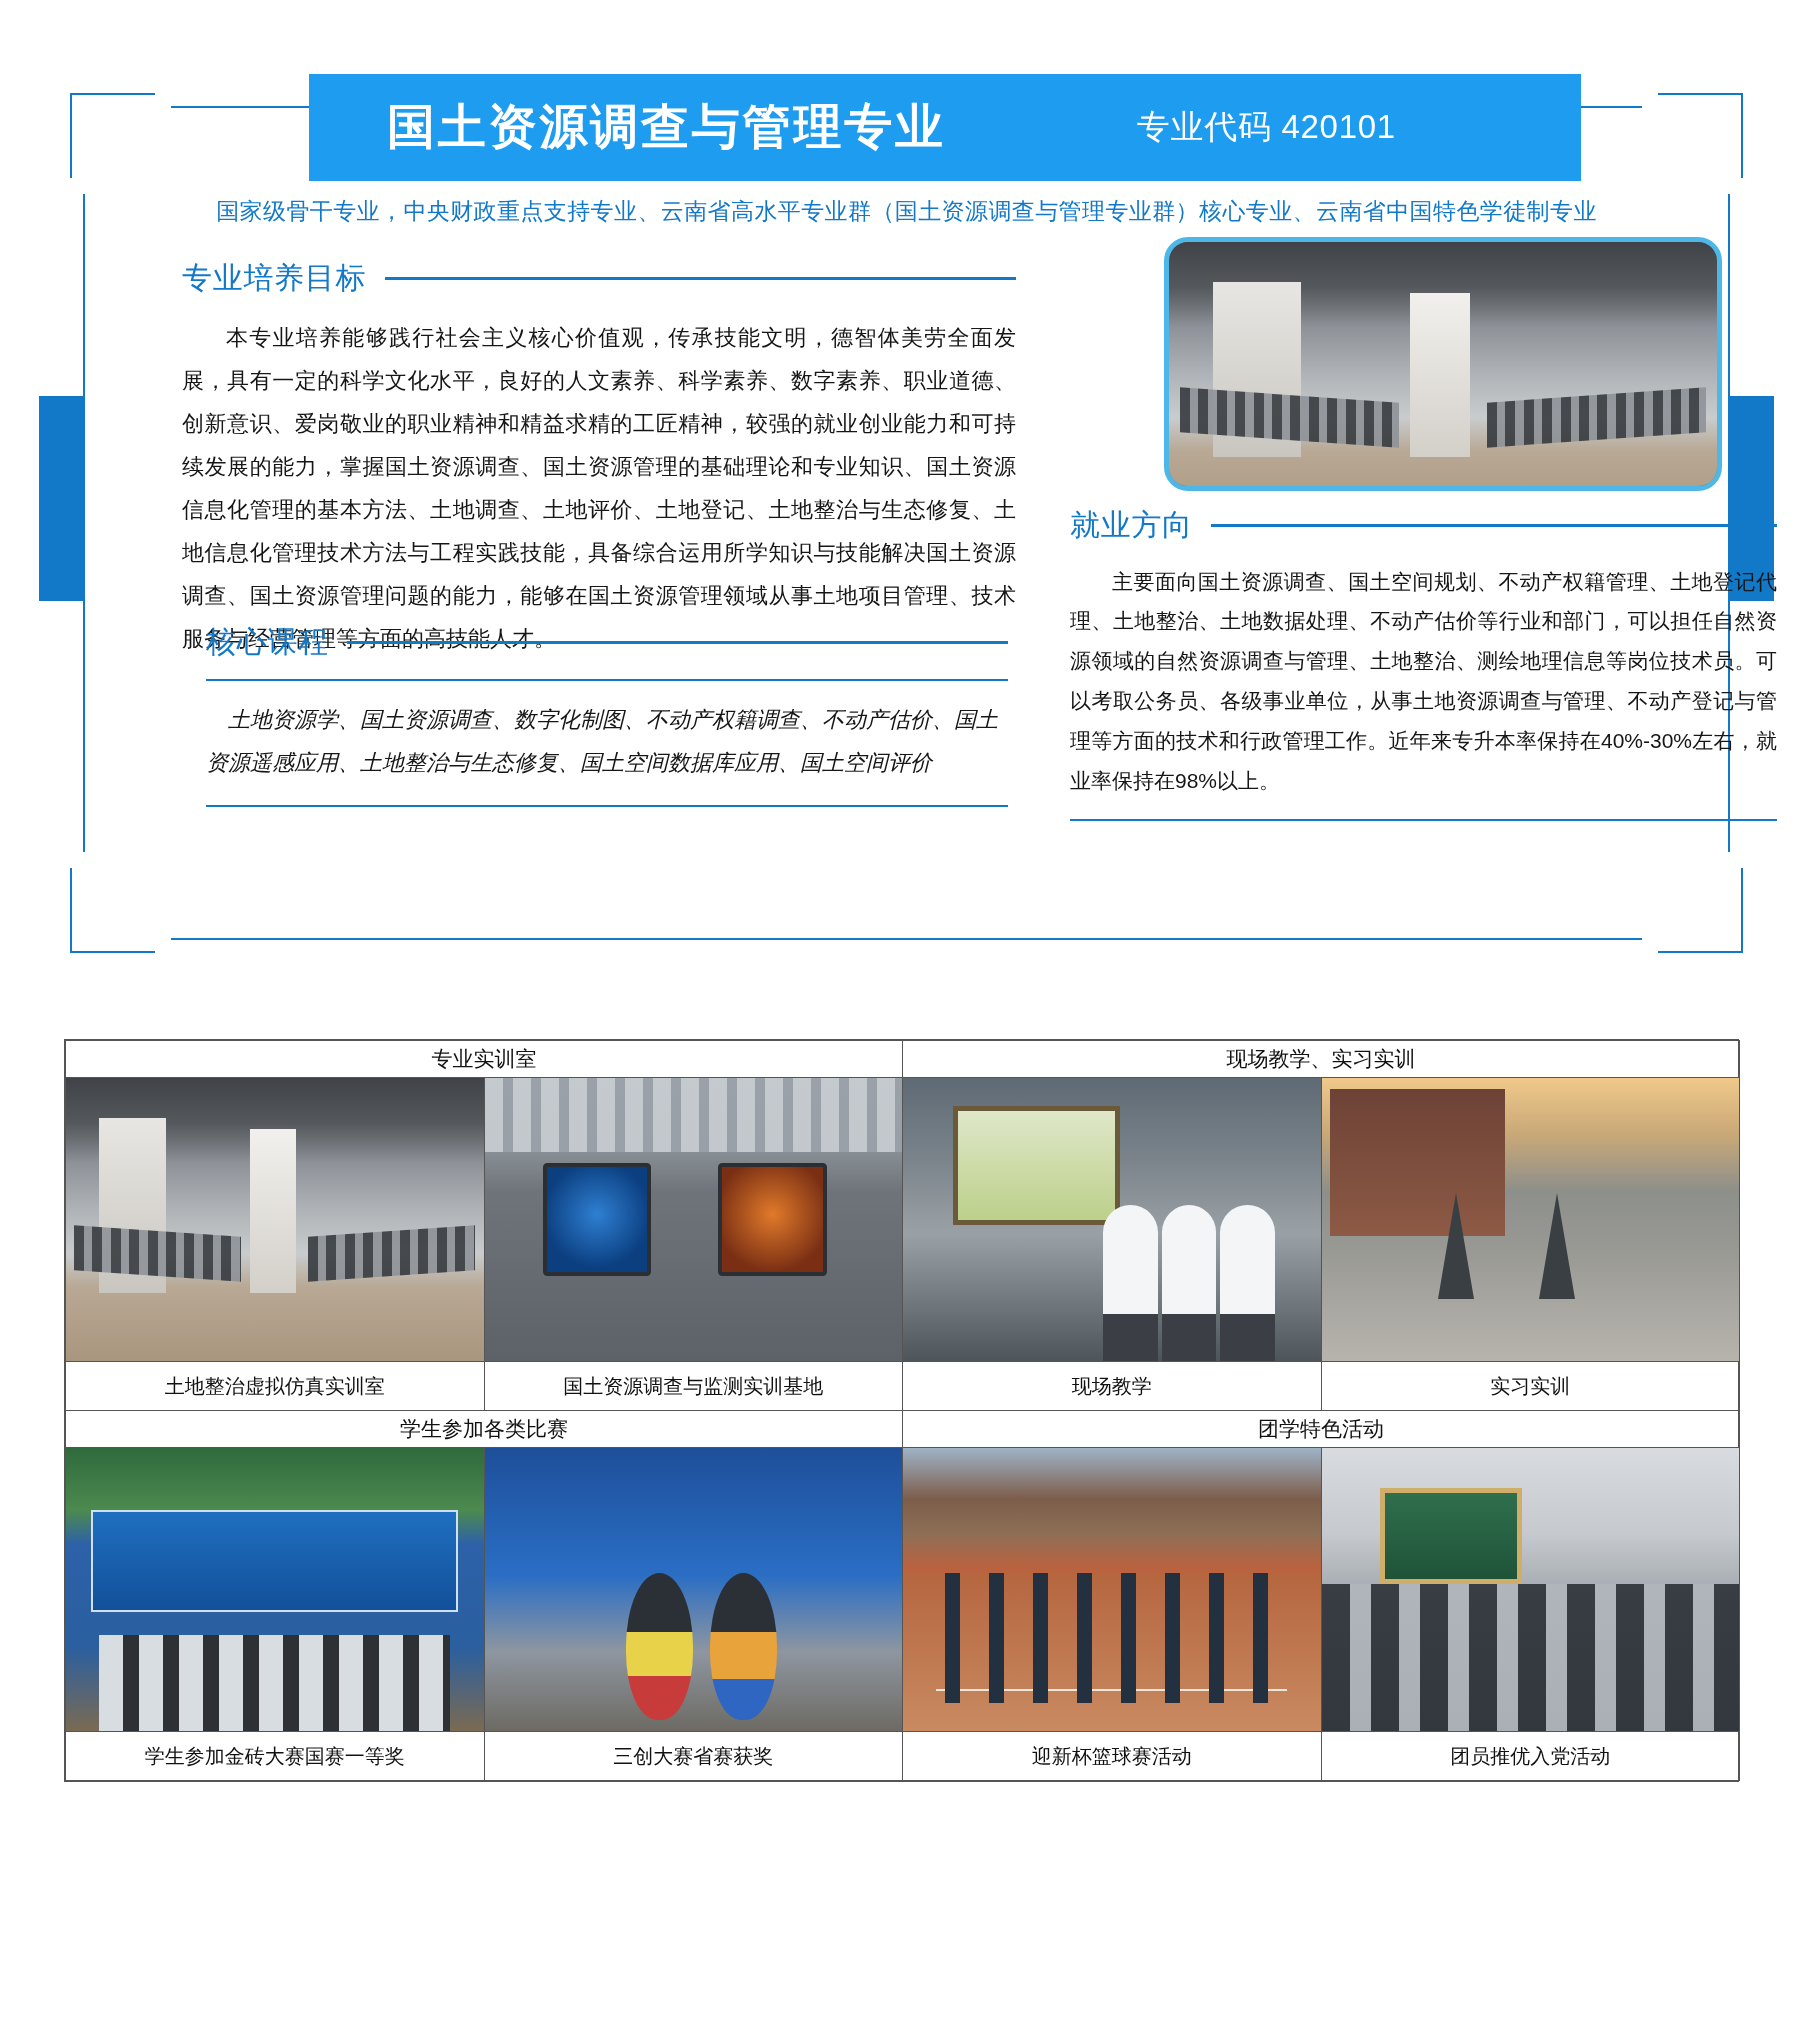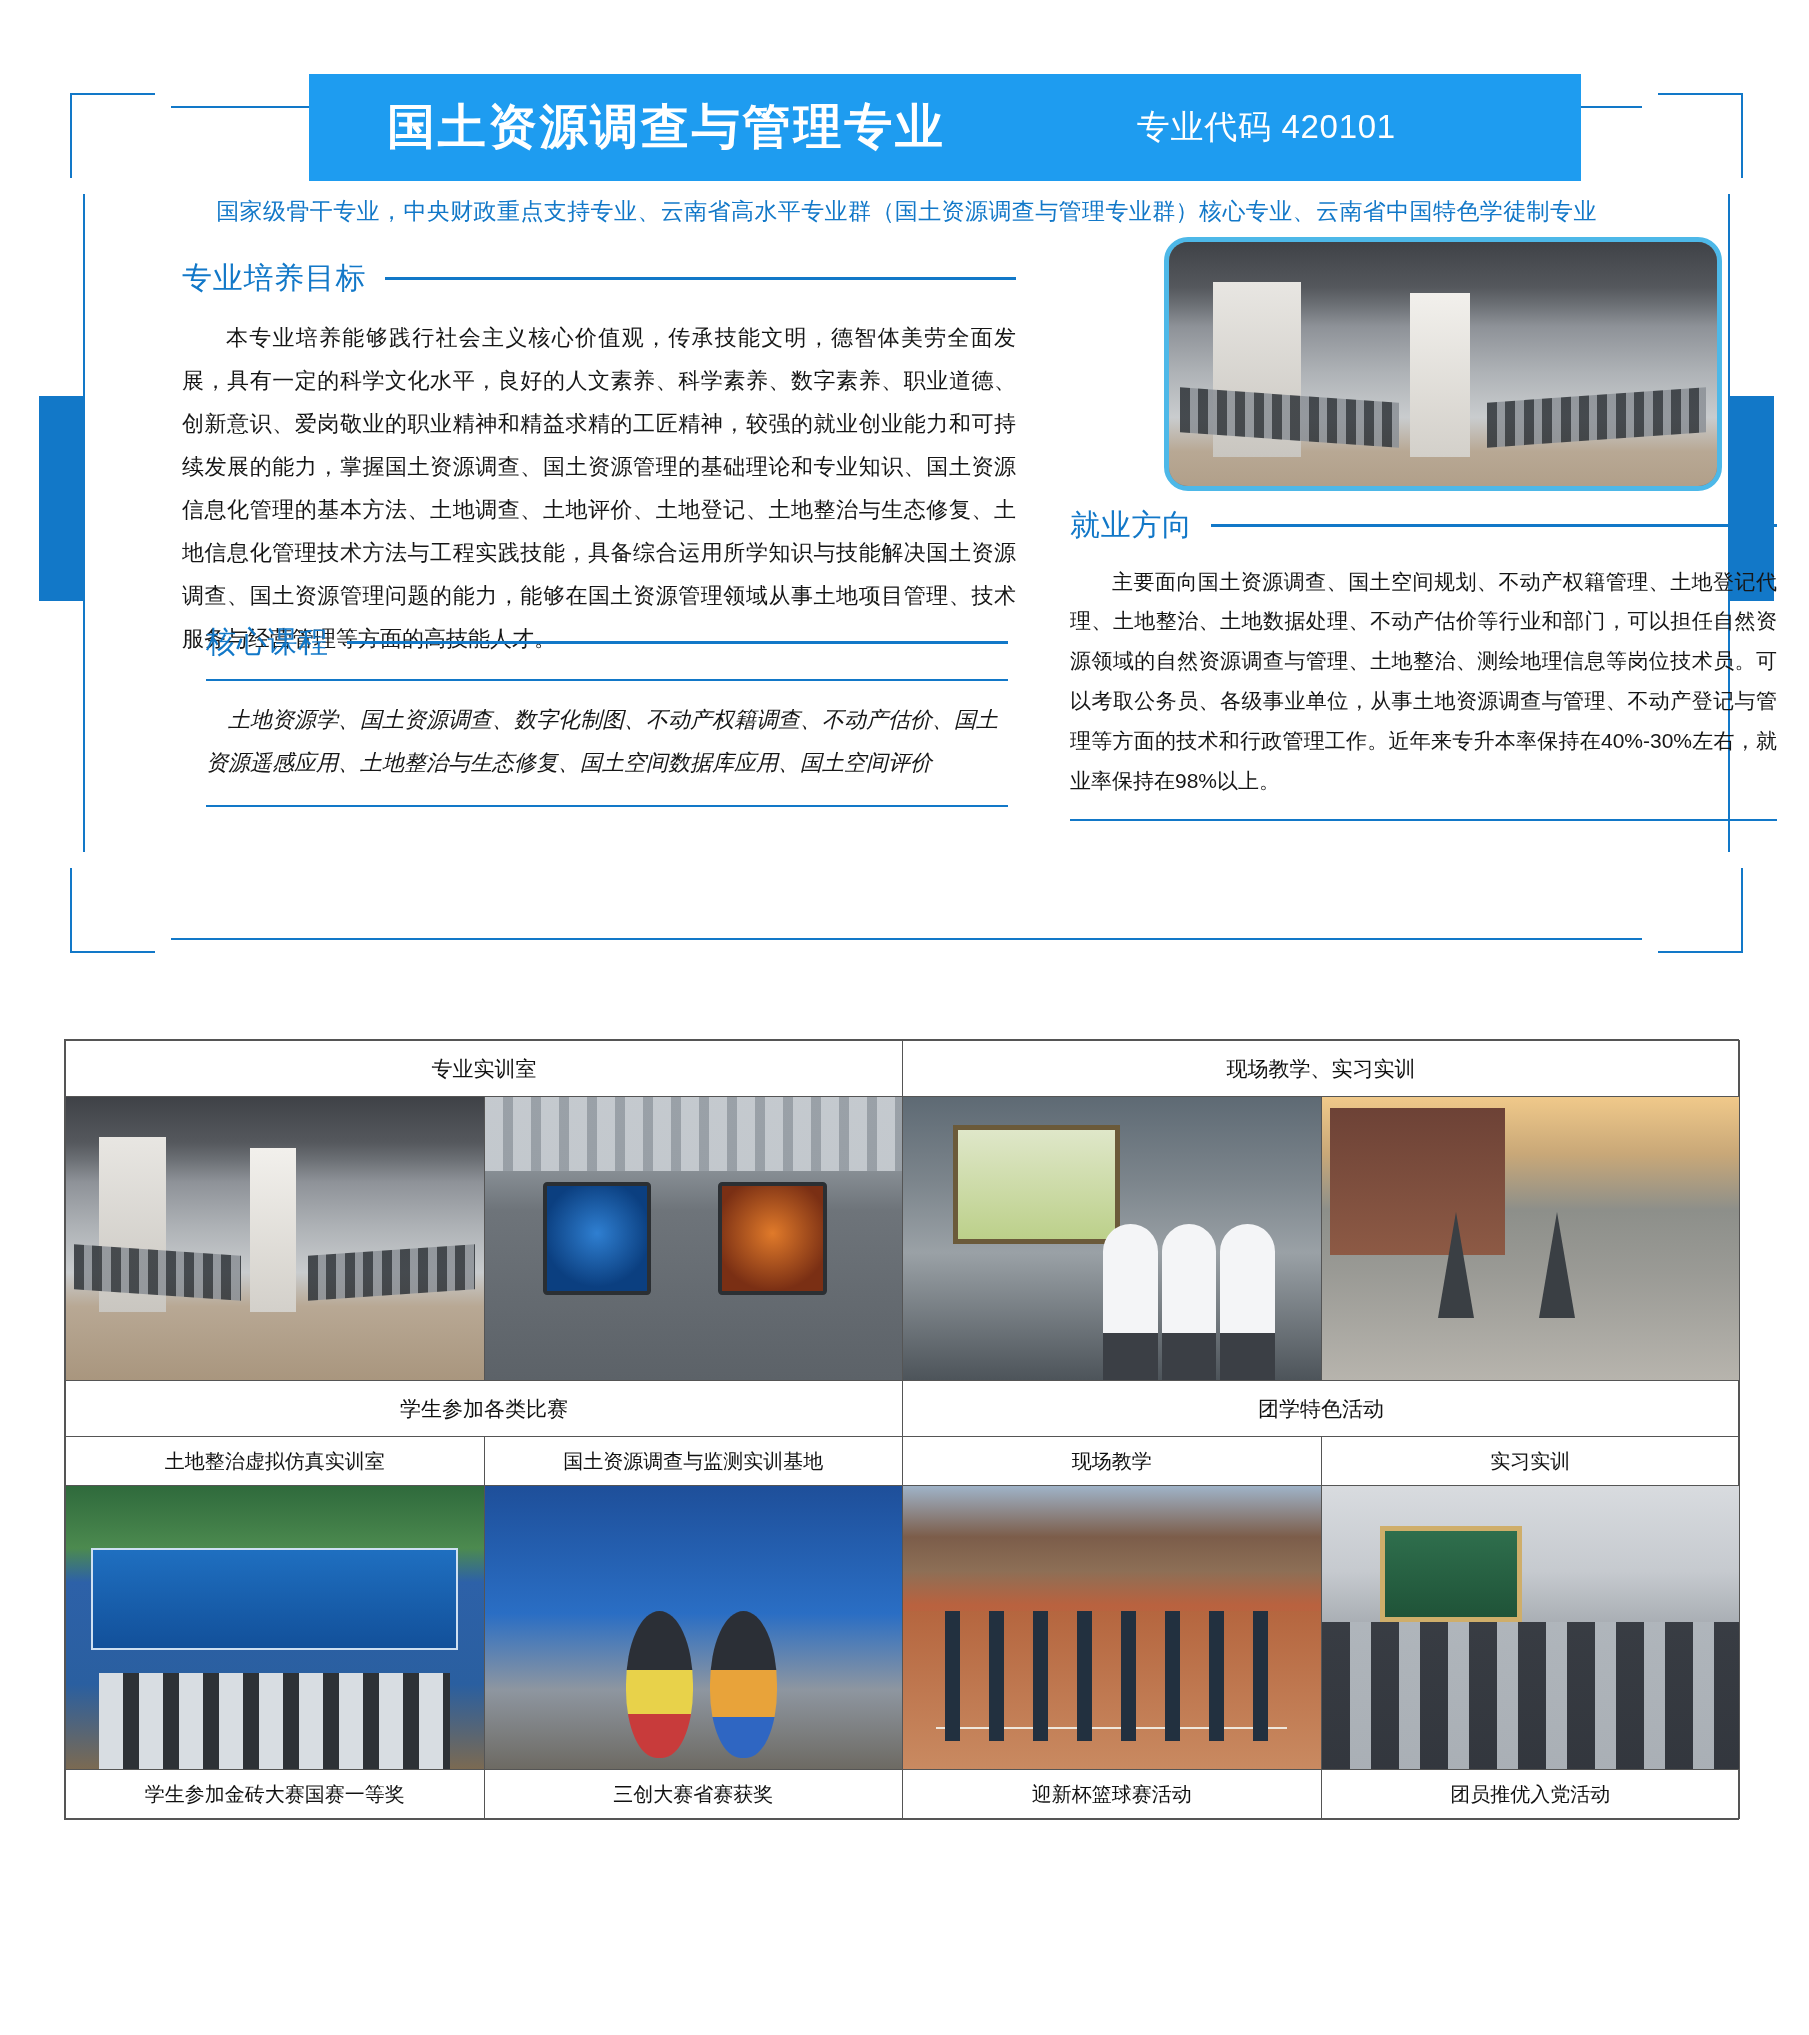--- a/index.html
+++ b/index.html
@@ -189,21 +189,21 @@
     width: 1675px;
     table-layout: fixed;
   }
   table.g td {
     border: 1.4px solid #555;
     padding: 0;
     text-align: center;
     vertical-align: middle;
   }
   td.cat {
-    height: 56px;
+    height: 37px;
     font-size: 21px;
     color: #111;
   }
   td.pic { height: 283px; padding: 0; }
   td.cap {
     height: 49px;
     font-size: 20px;
     color: #111;
   }
   .ph {
@@ -427,28 +427,28 @@
           </td>
       <td class="pic">
             <span class="ph img-field">
               <span class="bldg"></span>
               <span class="tri1"></span>
               <span class="tri2"></span>
             </span>
           </td>
     </tr>
     <tr>
-      <td class="cat" colspan="2">学生参加各类比赛</td>
-      <td class="cat" colspan="2">团学特色活动</td>
-    </tr>
-    <tr>
       <td class="cap">土地整治虚拟仿真实训室</td>
       <td class="cap">国土资源调查与监测实训基地</td>
       <td class="cap">现场教学</td>
       <td class="cap">实习实训</td>
+    </tr>
+    <tr>
+      <td class="cat" colspan="2">学生参加各类比赛</td>
+      <td class="cat" colspan="2">团学特色活动</td>
     </tr>
     <tr>
       <td class="pic">
             <span class="ph img-comp">
               <span class="banner"></span>
               <span class="ppl"></span>
             </span>
           </td>
       <td class="pic">
             <span class="ph img-stage">

